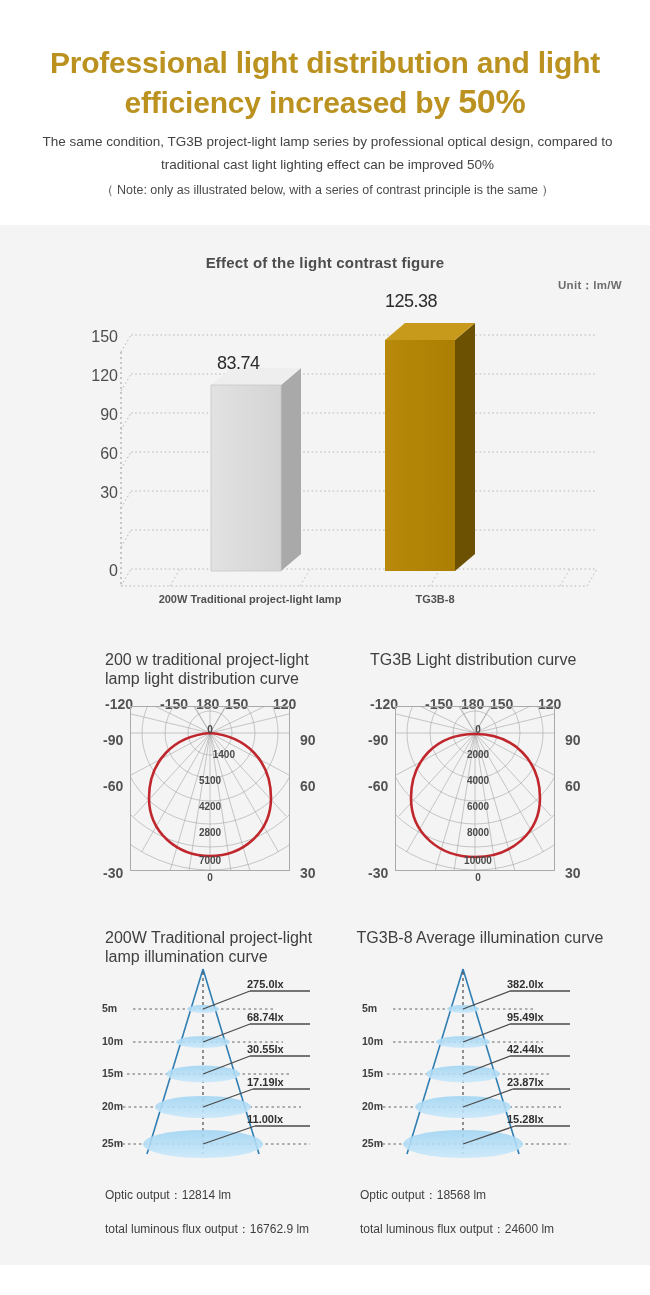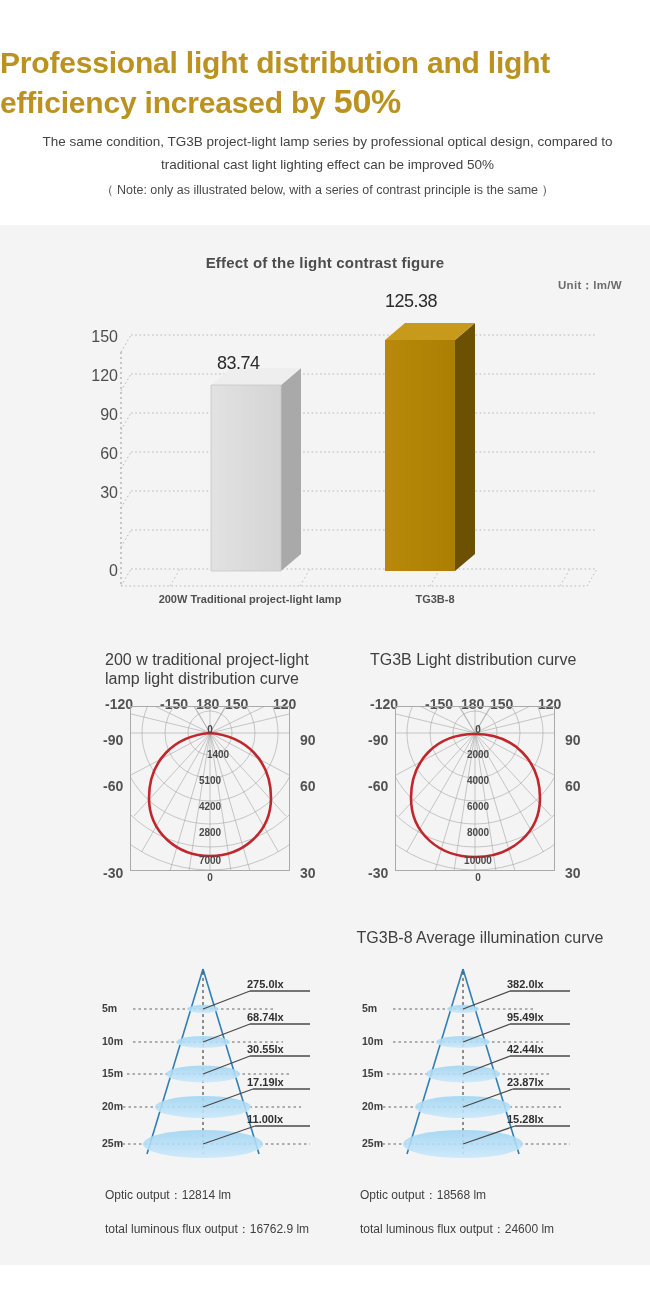--- a/index.html
+++ b/index.html
@@ -10,20 +10,21 @@
     color:#3a3a3a;
     overflow:hidden;
     position:relative;
   }
   .page{position:relative;width:650px;height:1295px;}
 
   
   .header{position:absolute;left:0;top:0;width:650px;height:225px;background:#ffffff;}
   .title{
     position:absolute;left:0;top:44px;width:650px;
+    text-align:center;
     color:#bb9220;
     font-size:30px;font-weight:bold;line-height:38px;
     letter-spacing:-0.2px;
   }
   .title .pct{font-size:34px;}
   .subtitle{
     position:absolute;left:35px;top:130px;width:585px;
     text-align:center;color:#434343;
     font-size:13.5px;line-height:23px;
   }
@@ -211,21 +212,21 @@
           <line x1="80" y1="27" x2="59" y2="165"></line>
           <line x1="80" y1="27" x2="159" y2="8"></line>
           <line x1="80" y1="27" x2="1" y2="8"></line>
           <line x1="80" y1="27" x2="156" y2="110"></line>
           <line x1="80" y1="27" x2="4" y2="110"></line>
         </g>
         <path d="M80,27 C116,30 141,55 141,92 C141,126 113,150 80,150 C47,150 19,126 19,92 C19,55 44,30 80,27 Z" fill="none" stroke="#c0272d" stroke-width="2.6" stroke-linejoin="round"></path>
       </svg>
 
       <div class="pl-rad" style="left:80px;top:74px;width:50px;">0</div>
-      <div class="pl-rad" style="left:88px;top:99px;width:50px;">1400</div>
+      <div class="pl-rad" style="left:80px;top:99px;width:50px;text-align:right;">1400</div>
       <div class="pl-rad" style="left:80px;top:125px;width:50px;">5100</div>
       <div class="pl-rad" style="left:80px;top:151px;width:50px;">4200</div>
       <div class="pl-rad" style="left:80px;top:177px;width:50px;">2800</div>
       <div class="pl-rad" style="left:80px;top:205px;width:50px;">7000</div>
       <div class="pl-rad" style="left:80px;top:222px;width:50px;">0</div>
     </div>
 
     <div class="sec" style="left:370px;top:425px;width:250px;height:250px;">
       <div class="sec-title" style="left:0;top:0;width:230px;">TG3B Light distribution curve</div>
 
@@ -279,20 +280,22 @@
       <div class="pl-rad" style="left:80px;top:74px;width:56px;">0</div>
       <div class="pl-rad" style="left:80px;top:99px;width:56px;">2000</div>
       <div class="pl-rad" style="left:80px;top:125px;width:56px;">4000</div>
       <div class="pl-rad" style="left:80px;top:151px;width:56px;">6000</div>
       <div class="pl-rad" style="left:80px;top:177px;width:56px;">8000</div>
       <div class="pl-rad" style="left:80px;top:205px;width:56px;">10000</div>
       <div class="pl-rad" style="left:80px;top:222px;width:56px;">0</div>
     </div>
 
     <div class="sec" style="left:105px;top:703px;width:260px;height:260px;">
+      <div class="sec-title" style="left:0;top:0;width:240px;">200W Traditional project-light
+lamp illumination curve</div>
 
       <svg class="cone-svg" style="left:0;top:36px;" width="260" height="200">
         <defs>
           <linearGradient id="ellA" x1="0" y1="0" x2="0" y2="1">
             <stop offset="0%" stop-color="#9fd4f2"></stop>
               <stop offset="100%" stop-color="#c9e8fb"></stop>
           </linearGradient>
         </defs>
 
         <g stroke="#555" stroke-width="0.9" stroke-dasharray="2.5,3" fill="none">

